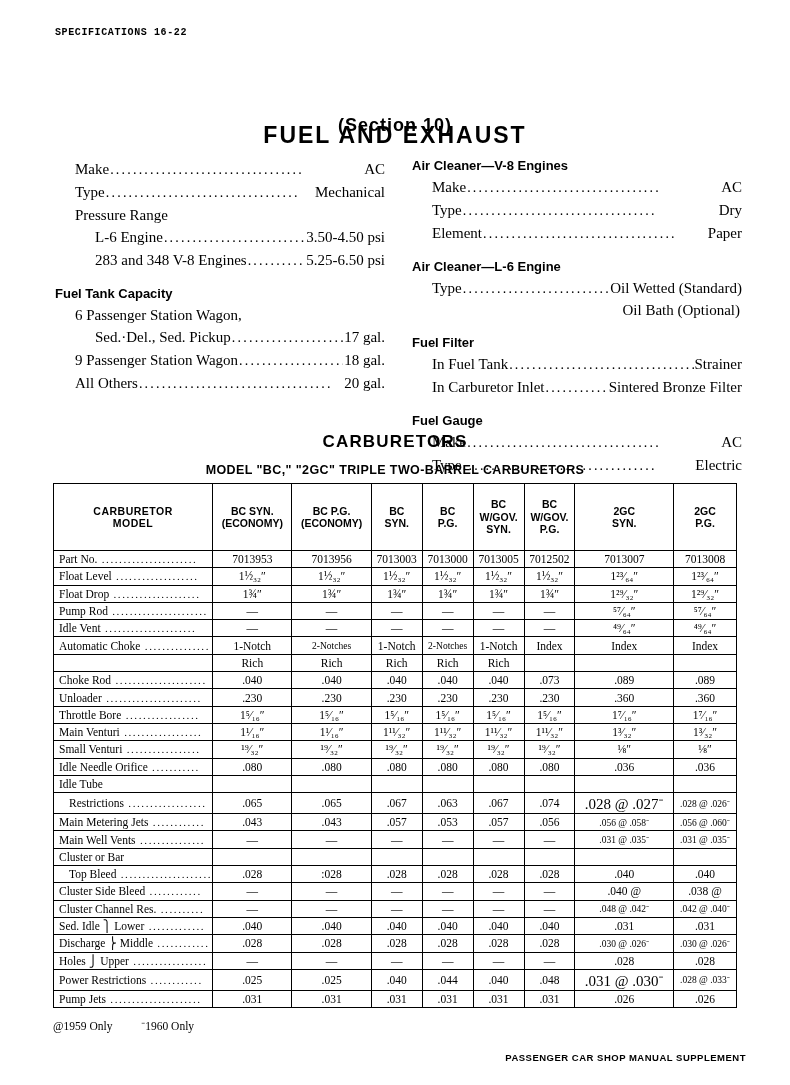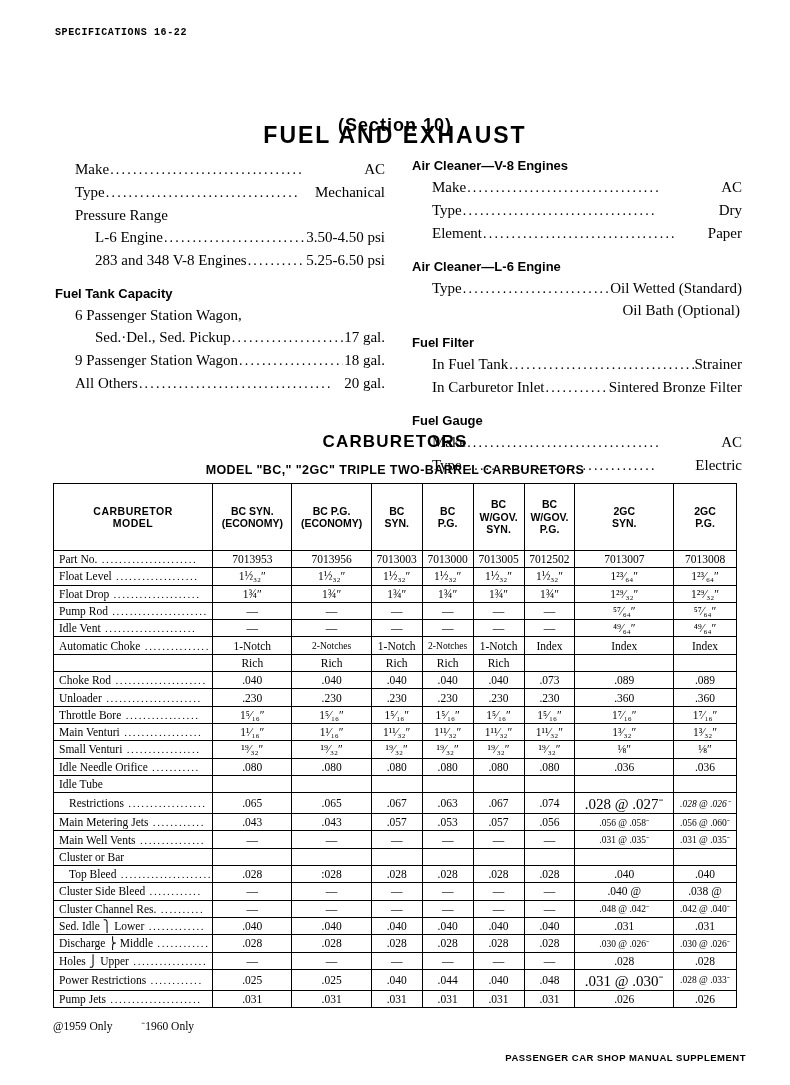--- a/index.html
+++ b/index.html
@@ -469,21 +469,21 @@
         </tr>
         <tr>
           <td class="rowlbl"><span class="ind">Restrictions</span><span class="dotfill"> ..................</span></td>
           <td>.065</td>
           <td>.065</td>
           <td>.067</td>
           <td>.063</td>
           <td>.067</td>
           <td>.074</td>
           <td style="font-size: 15px;">.028 @ .027⁻</td>
-          <td style="font-size: 9.5px; font-style: italic;">.028 @ .026⁻</td>
+          <td style="font-size: 9.5px;">.028 @ .026⁻</td>
         </tr>
         <tr>
           <td class="rowlbl"><span>Main Metering Jets</span><span class="dotfill"> ............</span></td>
           <td>.043</td>
           <td>.043</td>
           <td>.057</td>
           <td>.053</td>
           <td>.057</td>
           <td>.056</td>
           <td style="font-size: 9.5px;">.056 @ .058⁻</td>

